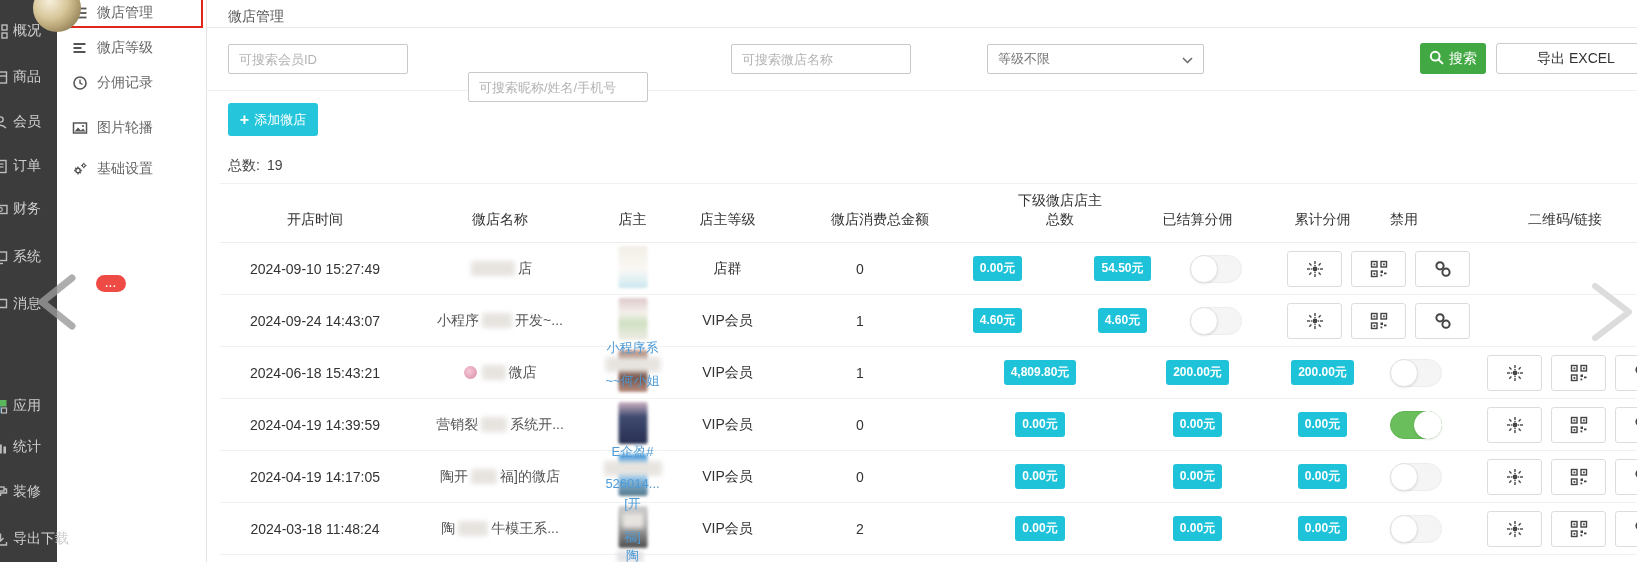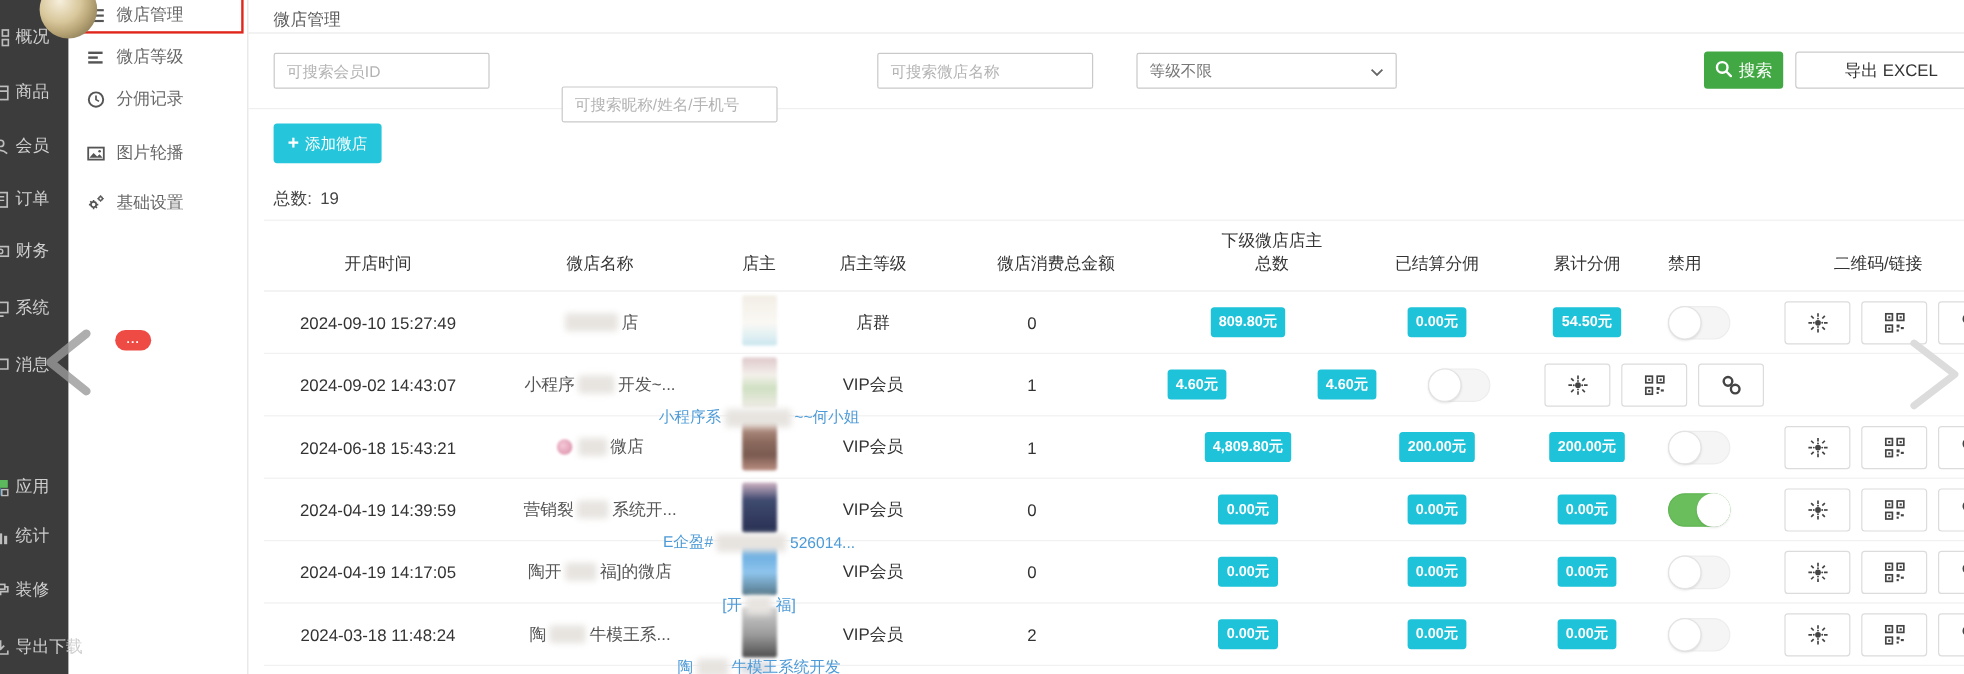--- a/index.html
+++ b/index.html
@@ -24,21 +24,21 @@
 
   
   .content{position:absolute;left:207px;top:0;width:1430px;height:562px;}
   .title-bar{height:28px;border-bottom:1px solid #e9e9e9;}
   .page-title{padding:8px 0 0 21px;font-size:14px;color:#595959;}
   .filter-bar{position:relative;height:63px;border-bottom:1px solid #efefef;}
   .f-input{position:absolute;top:16px;height:30px;width:180px;border:1px solid #c9c9c9;border-radius:2px;font-size:13px;color:#555;
     padding:0 10px;outline:none;background:#fff;font-family:inherit;}
   .f-input::placeholder{color:#b3b3b3;}
   .f-select{position:absolute;top:16px;height:30px;width:217px;border:1px solid #c9c9c9;border-radius:2px;font-size:13px;color:#777;
-    background:#fff;display:flex;align-items:center;justify-content:space-between;padding:0 10px;cursor:pointer;}
+    background:#fff;display:flex;align-items:center;justify-content:space-between;padding:0 10px;cursor:pointer;margin-left:40px;}
   .search-btn{position:absolute;left:1213px;top:15px;width:66px;height:31px;background:#41a843;color:#fff;border:none;border-radius:3px;
     font-size:14px;display:flex;align-items:center;justify-content:center;gap:5px;cursor:pointer;font-family:inherit;}
   .export-btn{position:absolute;left:1289px;top:15px;width:160px;height:31px;background:#fff;border:1px solid #ccc;border-radius:3px;
     font-size:14px;color:#333;display:flex;align-items:center;justify-content:center;cursor:pointer;font-family:inherit;}
   .toolbar{position:relative;height:92px;}
   .add-btn{position:absolute;left:21px;top:12px;width:90px;height:33px;background:#25c6db;color:#fff;border:none;border-radius:3px;
     font-size:13px;display:flex;align-items:center;justify-content:center;gap:5px;cursor:pointer;font-family:inherit;}
   .add-btn .plus{font-size:16px;font-weight:bold;line-height:1;}
   .total{position:absolute;left:21px;top:56px;font-size:14px;color:#444;margin-top:10px;}
   .total b{font-weight:normal;margin-left:7px;}
@@ -56,21 +56,21 @@
   .name{color:#555;}
   .owner-cell{position:relative;height:100%;overflow:visible;}
   .avatar-blur{position:absolute;left:50%;transform:translateX(-50%);top:3px;width:29px;height:42px;filter:blur(1.5px);border-radius:2px;}
   .av1{background:linear-gradient(180deg,#f2eee6 0%,#faf8f4 55%,#dceef2 85%,#c8e4ee 100%);}
   .av2{background:linear-gradient(180deg,#dfc9cc 0%,#f3f0ea 35%,#cfe0c2 60%,#efece6 100%);}
   .av3{background:linear-gradient(180deg,#c5a194 0%,#8a685c 45%,#7a5a50 70%,#b98d80 100%);}
   .av4{background:linear-gradient(180deg,#cfb3c3 0%,#3f4a70 35%,#283052 100%);}
   .av5{background:linear-gradient(180deg,#5aa2dc 0%,#8ec4ec 55%,#55788a 100%);}
   .av6{background:linear-gradient(180deg,#d0d0d0 0%,#9a9a9a 55%,#4e4e4e 100%);}
   .owner-name{position:absolute;top:44px;left:50%;transform:translateX(-50%);white-space:nowrap;color:#4c9ad7;font-size:13px;z-index:2;
-    display:flex;align-items:center;cursor:pointer;}
+    display:flex;align-items:center;cursor:pointer;flex-direction:column;}
   .blur-patch{display:inline-block;height:15px;border-radius:2px;background:#e7e4e0;filter:blur(2.5px);vertical-align:middle;margin:0 3px;}
   .store-dot{display:inline-block;width:13px;height:13px;border-radius:50%;vertical-align:middle;margin-right:2px;
     background:radial-gradient(circle at 40% 40%,#f5c8d8,#d88aa4);filter:blur(.7px);}
   .badge{display:inline-block;background:#1ec3d9;color:#fff;font-size:12px;font-weight:bold;padding:4px 7px;border-radius:3px;}
   .toggle{width:52px;height:28px;border-radius:14px;background:#f5f5f5;border:1px solid #ededed;position:relative;display:inline-block;
     vertical-align:middle;cursor:pointer;}
   .toggle .knob{position:absolute;left:-1px;top:-1px;width:28px;height:28px;border-radius:50%;background:#fff;border:1px solid #e3e3e3;
     box-shadow:0 1px 2px rgba(0,0,0,.1);}
   .toggle.on{background:#6abe5c;border-color:#62b554;}
   .toggle.on .knob{left:auto;right:-1px;border-color:#fff;}
@@ -316,21 +316,20 @@
     </div>
 
     <div class="trow">
       <div class="cell c1">2024-09-10 15:27:49</div>
       <div class="cell c2 name"><span class="blur-patch" style="width:44px"></span><span>店</span></div>
       <div class="cell c3 owner-cell">
           <span class="avatar-blur av1"></span>
         </div>
       <div class="cell c4">店群</div>
       <div class="cell c5">0</div>
-      <div class="cell c6"><span class="badge">809.80元</span></div>
       <div class="cell c7"><span class="badge">0.00元</span></div>
       <div class="cell c8"><span class="badge">54.50元</span></div>
       <div class="cell c9"><span class="toggle"><span class="knob"></span></span></div>
       <div class="cell c10">
           <div class="qr-btns">
         <button class="icon-btn">
               <svg width="20" height="20">
                 <g stroke="#444" stroke-width="1.4">
                   <line x1="10" y1="2" x2="10" y2="5"></line>
                   <line x1="10" y1="15" x2="10" y2="18"></line>
@@ -371,21 +370,21 @@
               <svg width="20" height="20">
                 <circle cx="7" cy="6.8" r="3.6" fill="none" stroke="#444" stroke-width="2"></circle>
                 <circle cx="13" cy="13.2" r="3.6" fill="none" stroke="#444" stroke-width="2"></circle>
               </svg>
             </button>
       </div>
         </div>
     </div>
 
     <div class="trow">
-      <div class="cell c1">2024-09-02 14:43:07</div>
+      <div class="cell c1">2024-09-24 14:43:07</div>
       <div class="cell c2 name"><span>小程序</span><span class="blur-patch" style="width:30px"></span><span>开发~...</span></div>
       <div class="cell c3 owner-cell">
           <span class="avatar-blur av2"></span>
         <span class="owner-name">
             <span>小程序系</span>
             <span class="blur-patch" style="width:55px"></span>
             <span>~~何小姐</span>
           </span>
         </div>
       <div class="cell c4">VIP会员</div>

